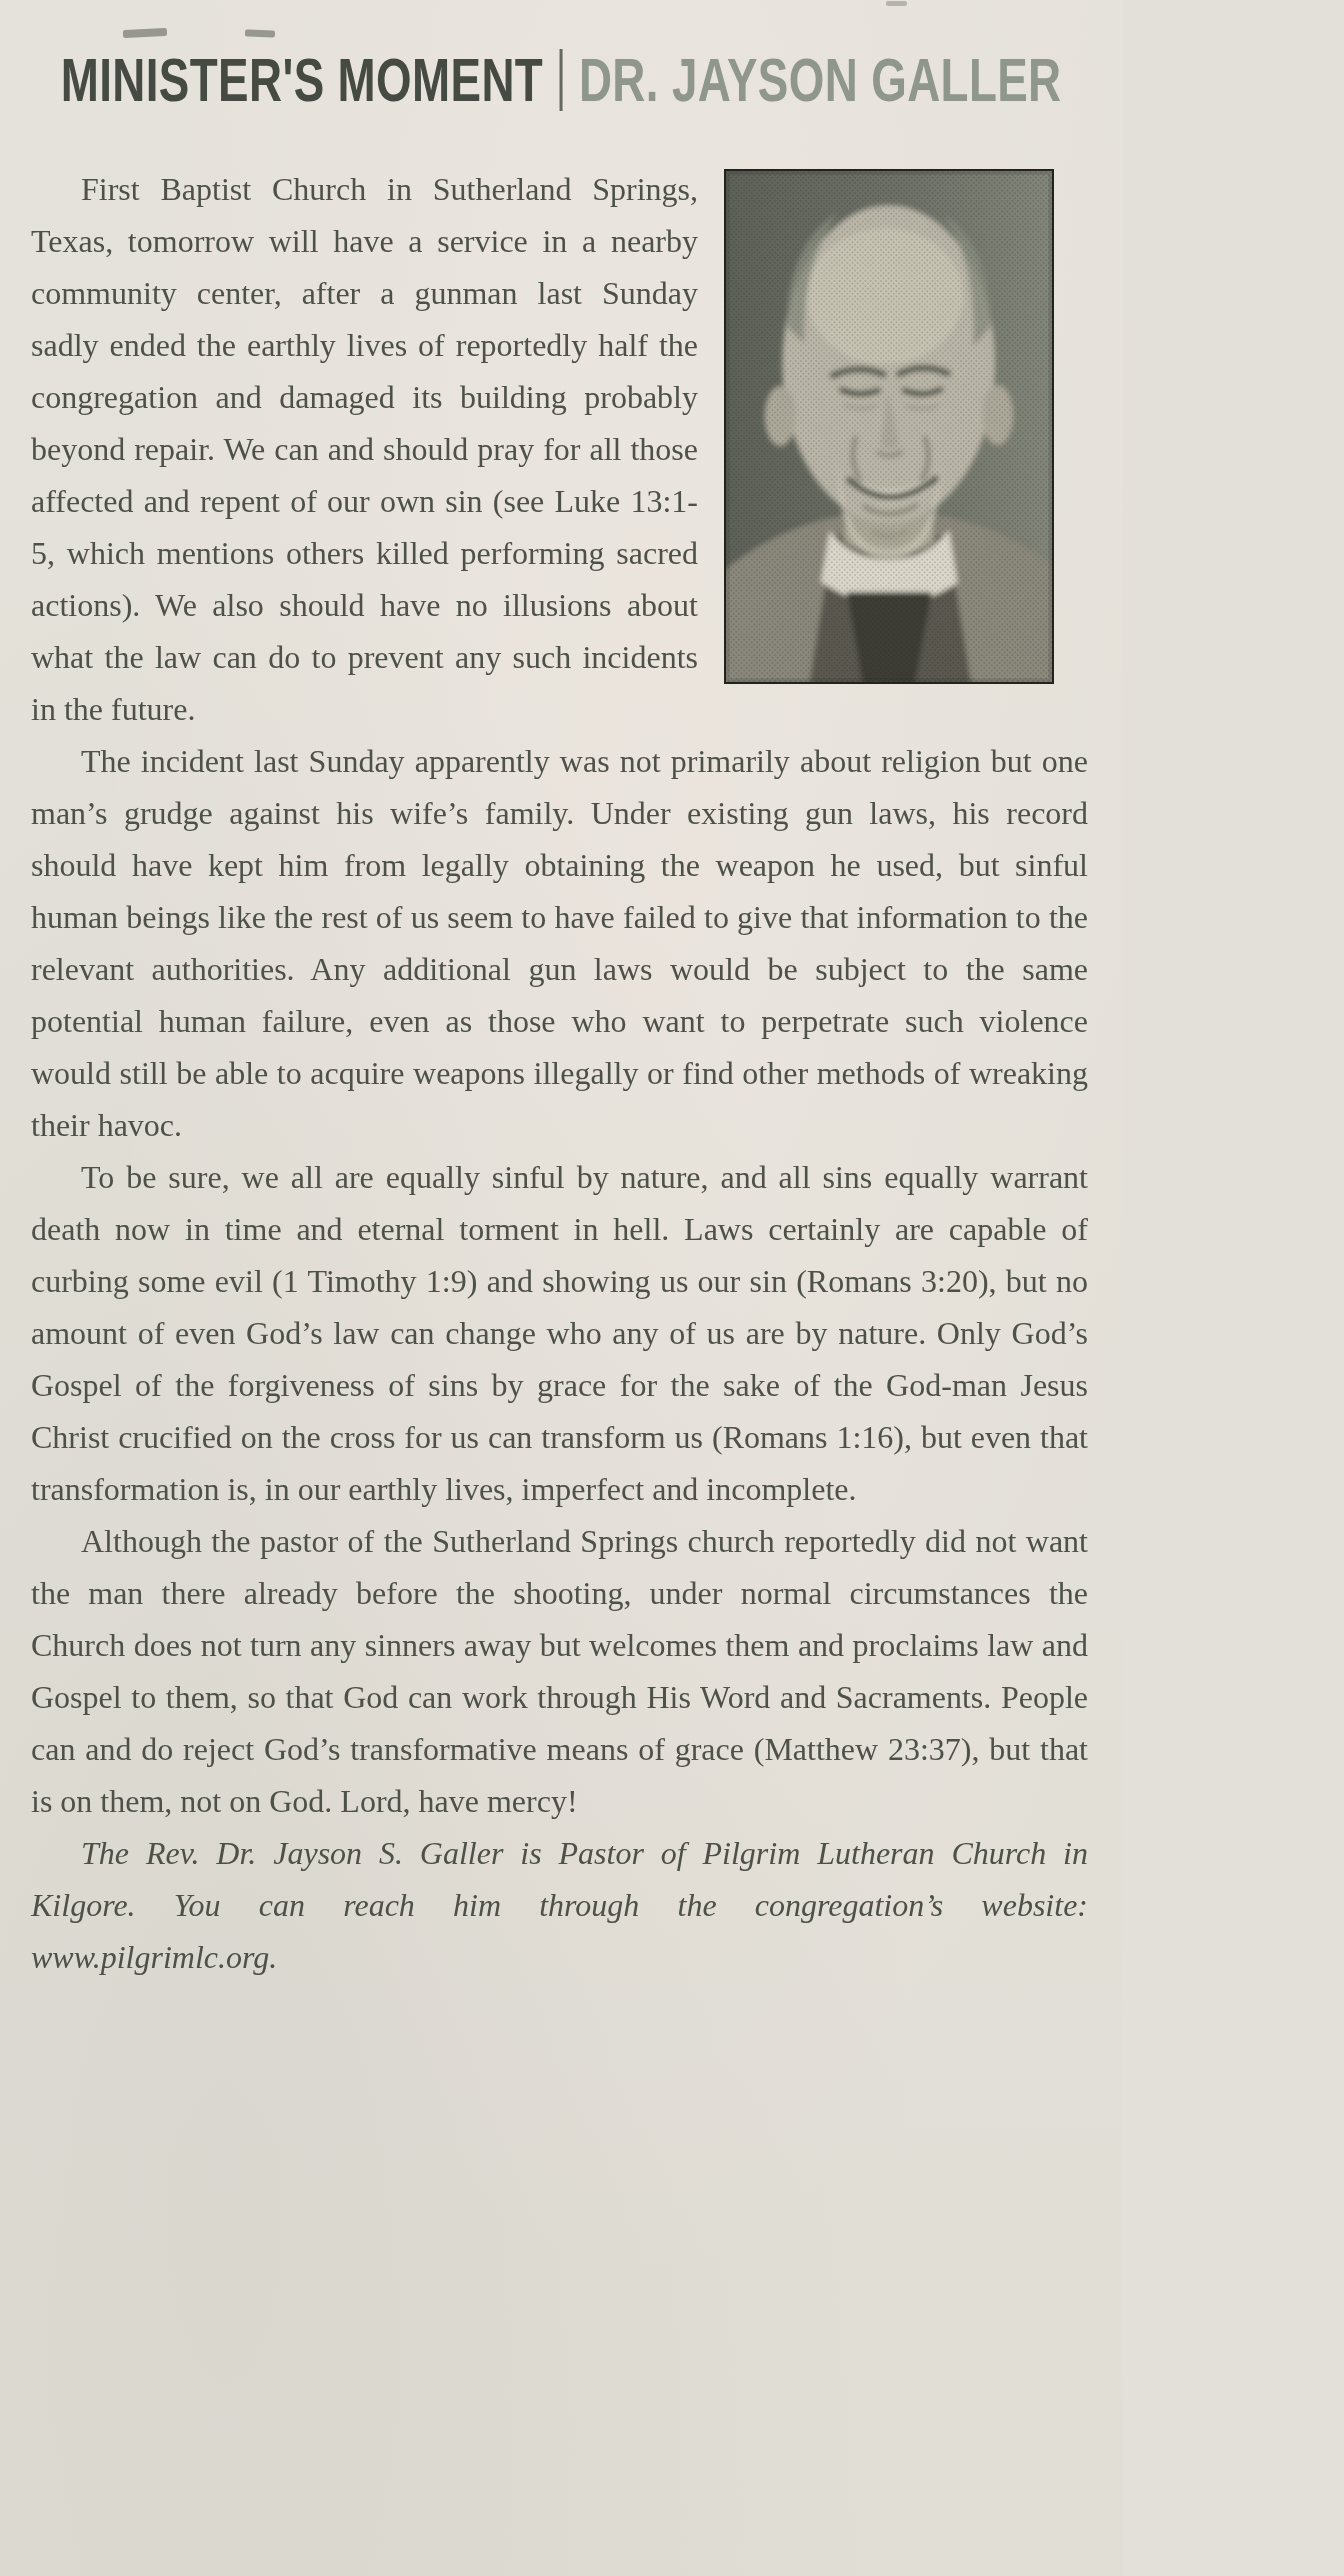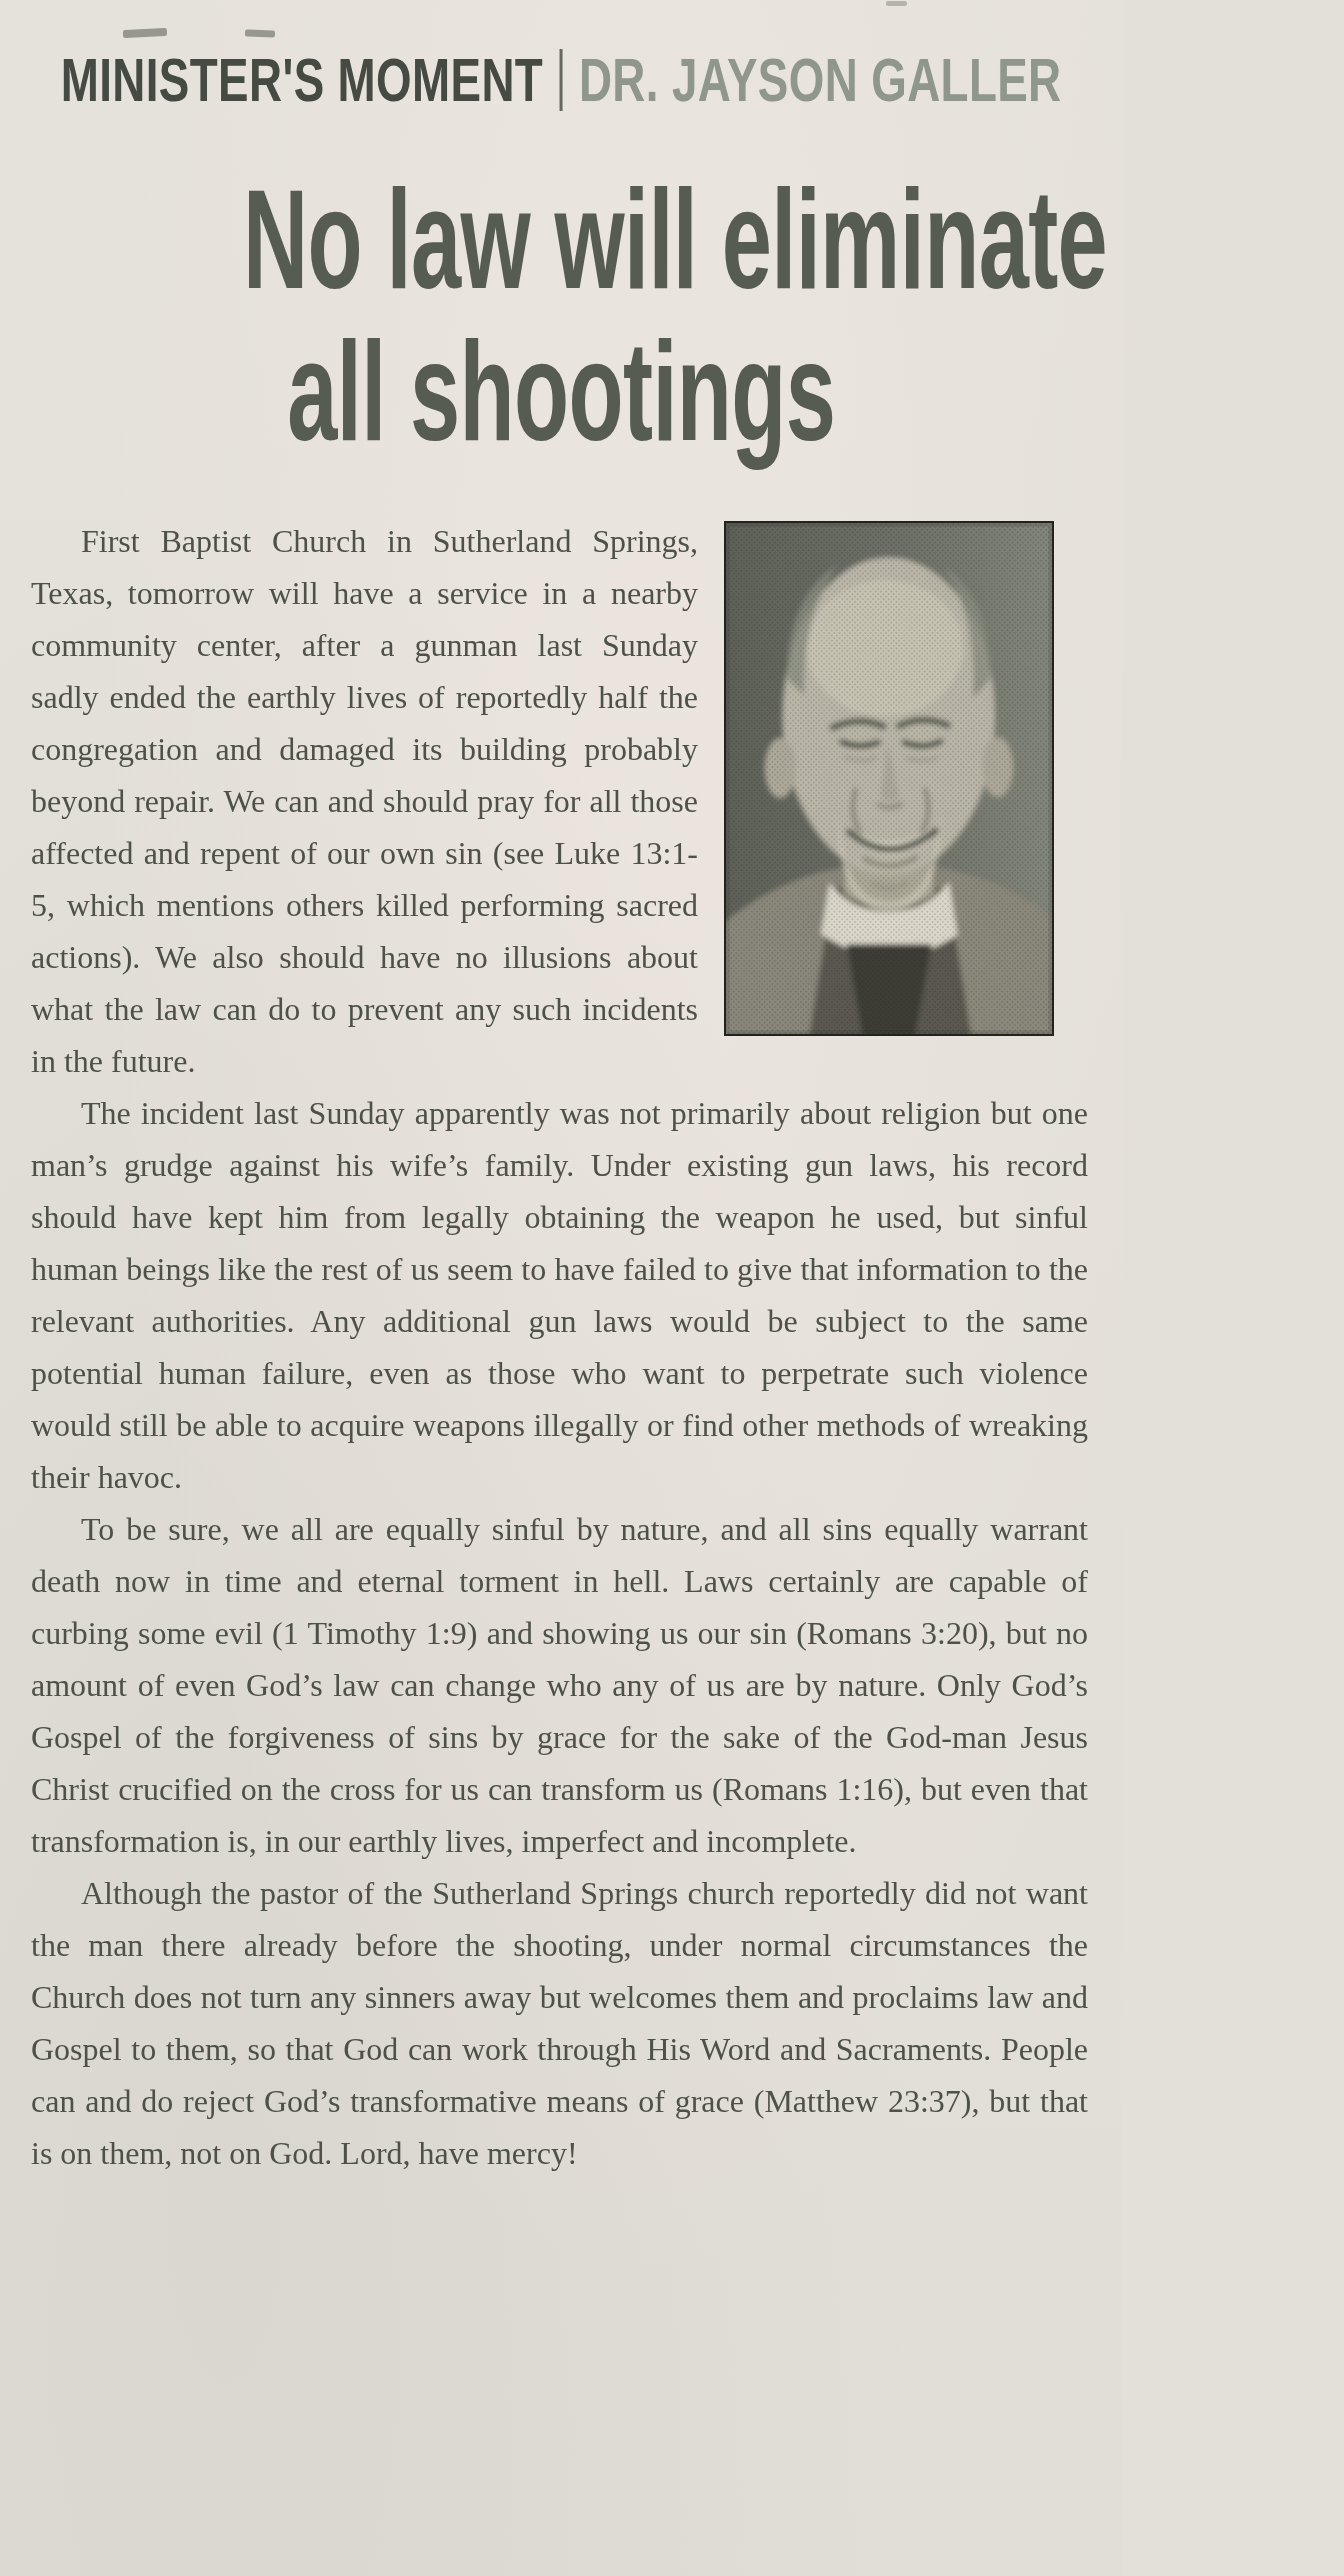--- a/index.html
+++ b/index.html
@@ -119,24 +119,20 @@
   <div class="speck s3"></div>
 
   <header class="kicker-row">
     <div class="kicker-scale">
       <span class="kicker-label">MINISTER'S MOMENT</span>
       <span class="kicker-divider"></span>
       <span class="kicker-author">DR. JAYSON GALLER</span>
     </div>
   </header>
 
-  <h1 class="headline">
-    <span class="hl-line">No law will eliminate</span><br>
-    <span class="hl-line">all shootings</span>
-  </h1>
 
   <section class="article">
 
     <figure class="portrait" style="margin-top:6.3px;">
       <svg viewBox="0 0 625 980" preserveAspectRatio="none" aria-hidden="true">
         <defs>
           <linearGradient id="bgGrad" x1="0" y1="0" x2="1" y2="0">
             <stop offset="0" stop-color="#5e6158"></stop>
             <stop offset="0.55" stop-color="#6e7167"></stop>
             <stop offset="1" stop-color="#83867a"></stop>
@@ -201,16 +197,17 @@
         <rect x="0" y="0" width="625" height="980" fill="url(#dots)"></rect>
 
         <rect x="0" y="0" width="625" height="980" fill="none" stroke="rgba(30,30,25,0.35)" stroke-width="14" opacity="0.4"></rect>
       </svg>
     </figure>
 
     <p>First Baptist Church in Sutherland Springs, Texas, tomorrow will have a service in a nearby community center, after a gunman last Sunday sadly ended the earthly lives of reportedly half the congregation and damaged its building probably beyond repair. We can and should pray for all those affected and repent of our own sin (see Luke 13:1-5, which mentions others killed performing sacred actions). We also should have no illusions about what the law can do to prevent any such incidents in the future.</p>
     <p>The incident last Sunday apparently was not primarily about religion but one man’s grudge against his wife’s family. Under existing gun laws, his record should have kept him from legally obtaining the weapon he used, but sinful human beings like the rest of us seem to have failed to give that information to the relevant authorities. Any additional gun laws would be subject to the same potential human failure, even as those who want to perpetrate such violence would still be able to acquire weapons illegally or find other methods of wreaking their havoc.</p>
     <p>To be sure, we all are equally sinful by nature, and all sins equally warrant death now in time and eternal torment in hell. Laws certainly are capable of curbing some evil (1 Timothy 1:9) and showing us our sin (Romans 3:20), but no amount of even God’s law can change who any of us are by nature. Only God’s Gospel of the forgiveness of sins by grace for the sake of the God-man Jesus Christ crucified on the cross for us can transform us (Romans 1:16), but even that transformation is, in our earthly lives, imperfect and incomplete.</p>
     <p>Although the pastor of the Sutherland Springs church reportedly did not want the man there already before the shooting, under normal circumstances the Church does not turn any sinners away but welcomes them and proclaims law and Gospel to them, so that God can work through His Word and Sacraments. People can and do reject God’s transformative means of grace (Matthew 23:37), but that is on them, not on God. Lord, have mercy!</p>
+    <p class="byline">The Rev. Dr. Jayson S. Galler is Pastor of Pilgrim Lutheran Church in Kilgore. You can reach him through the congregation’s website: www.pilgrimlc.org.</p>
 
   </section>
 </div>
 
 
 </body></html>

